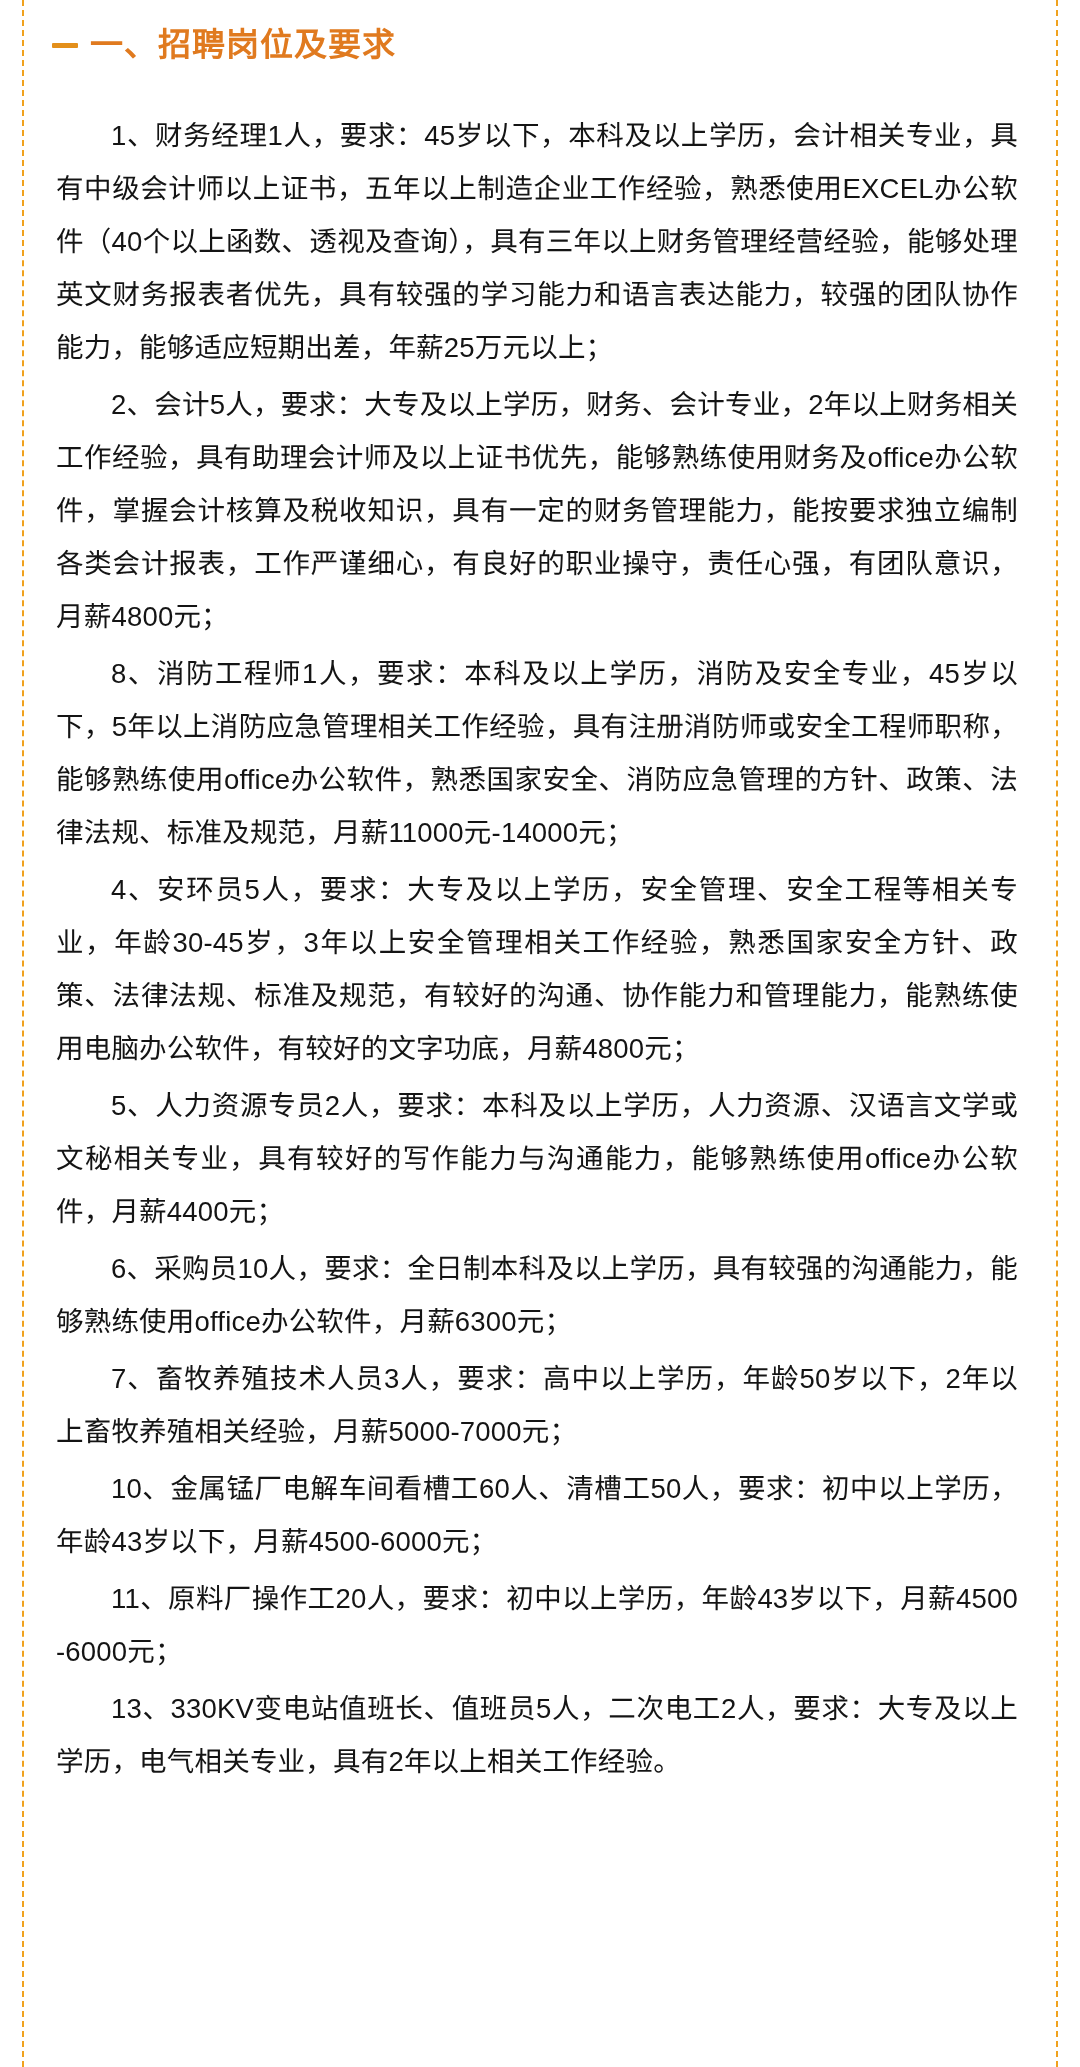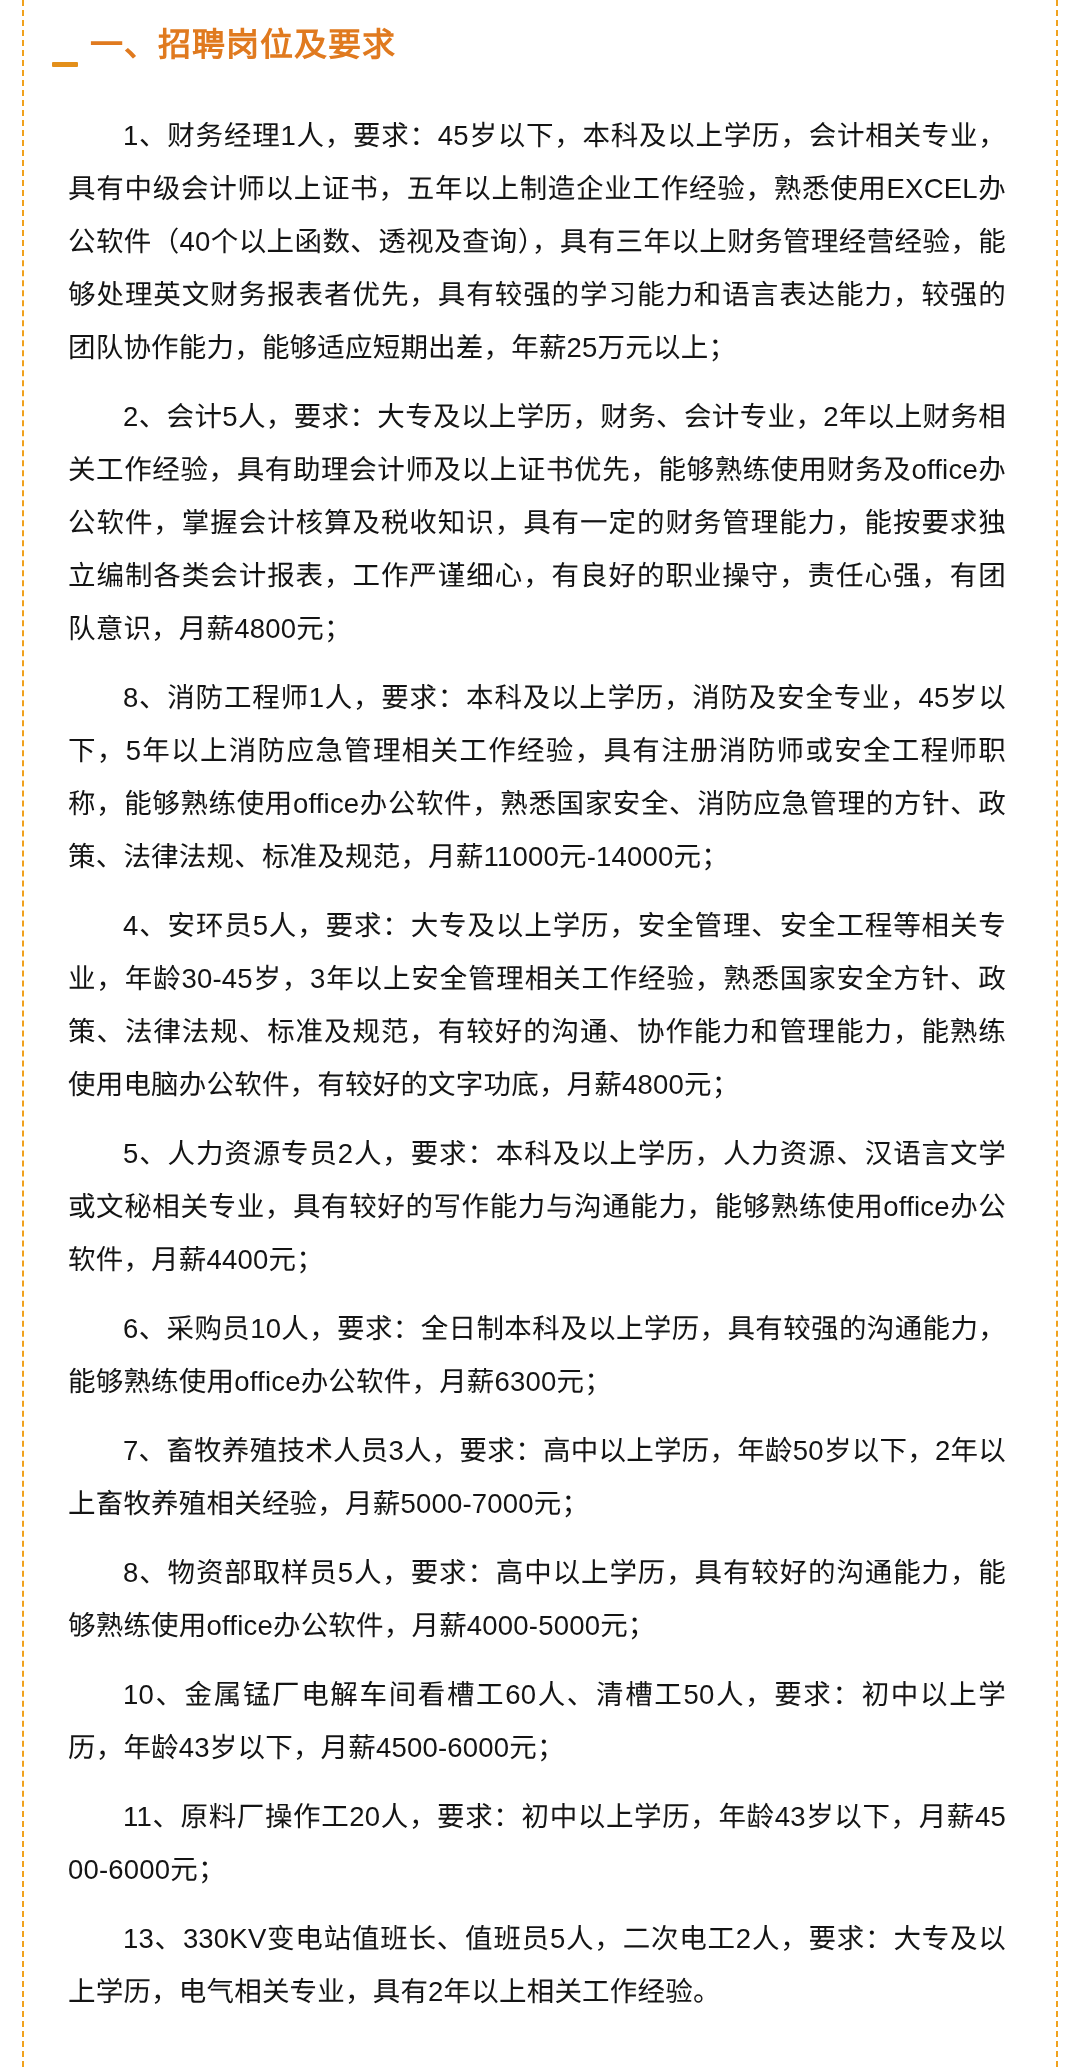--- a/index.html
+++ b/index.html
@@ -32,21 +32,21 @@
     border-right: 2px dashed #f0a21e;
     pointer-events: none;
   }
   .content {
     position: relative;
     box-sizing: border-box;
     padding: 8px 58px 30px 52px;
   }
   .section-title-row {
     display: flex;
-    align-items: flex-end;
+    align-items: center;
     margin: 10px 0 0 0;
     padding-top: 6px;
   }
   .section-bar {
     width: 26px;
     height: 5px;
     background: #e38f1a;
     margin-right: 12px;
     border-radius: 1px;
     flex: 0 0 auto;
@@ -63,21 +63,21 @@
     margin: 0;
     padding: 0;
     list-style: none;
   }
   .para {
     font-size: 27.5px;
     line-height: 53px;
     color: #141414;
     text-align: justify;
     text-justify: inter-ideograph;
-    margin: 16px;
+    margin: 4px;
     text-indent: 2em;
     letter-spacing: 0.2px;
     word-break: break-all;
   }
   .para.first {
     margin-top: 42px;
   }
 </style>
 </head>
 <body>
@@ -93,20 +93,19 @@
     </div>
 
     <div class="body-list">
       <p class="para first">1、财务经理1人，要求：45岁以下，本科及以上学历，会计相关专业，具有中级会计师以上证书，五年以上制造企业工作经验，熟悉使用EXCEL办公软件（40个以上函数、透视及查询），具有三年以上财务管理经营经验，能够处理英文财务报表者优先，具有较强的学习能力和语言表达能力，较强的团队协作能力，能够适应短期出差，年薪25万元以上；</p>
       <p class="para">2、会计5人，要求：大专及以上学历，财务、会计专业，2年以上财务相关工作经验，具有助理会计师及以上证书优先，能够熟练使用财务及office办公软件，掌握会计核算及税收知识，具有一定的财务管理能力，能按要求独立编制各类会计报表，工作严谨细心，有良好的职业操守，责任心强，有团队意识，月薪4800元；</p>
       <p class="para">8、消防工程师1人，要求：本科及以上学历，消防及安全专业，45岁以下，5年以上消防应急管理相关工作经验，具有注册消防师或安全工程师职称，能够熟练使用office办公软件，熟悉国家安全、消防应急管理的方针、政策、法律法规、标准及规范，月薪11000元-14000元；</p>
       <p class="para">4、安环员5人，要求：大专及以上学历，安全管理、安全工程等相关专业，年龄30-45岁，3年以上安全管理相关工作经验，熟悉国家安全方针、政策、法律法规、标准及规范，有较好的沟通、协作能力和管理能力，能熟练使用电脑办公软件，有较好的文字功底，月薪4800元；</p>
       <p class="para">5、人力资源专员2人，要求：本科及以上学历，人力资源、汉语言文学或文秘相关专业，具有较好的写作能力与沟通能力，能够熟练使用office办公软件，月薪4400元；</p>
       <p class="para">6、采购员10人，要求：全日制本科及以上学历，具有较强的沟通能力，能够熟练使用office办公软件，月薪6300元；</p>
       <p class="para">7、畜牧养殖技术人员3人，要求：高中以上学历，年龄50岁以下，2年以上畜牧养殖相关经验，月薪5000-7000元；</p>
-      <p class="para">8、物资部取样员5人，要求：高中以上学历，具有较好的沟通能力，能够熟练使用office办公软件，月薪4000-5000元；</p>
       <p class="para">10、金属锰厂电解车间看槽工60人、清槽工50人，要求：初中以上学历，年龄43岁以下，月薪4500-6000元；</p>
       <p class="para">11、原料厂操作工20人，要求：初中以上学历，年龄43岁以下，月薪4500-6000元；</p>
       <p class="para">13、330KV变电站值班长、值班员5人，二次电工2人，要求：大专及以上学历，电气相关专业，具有2年以上相关工作经验。</p>
     </div>
 
   </div>
 </div>
 
 </body></html>

